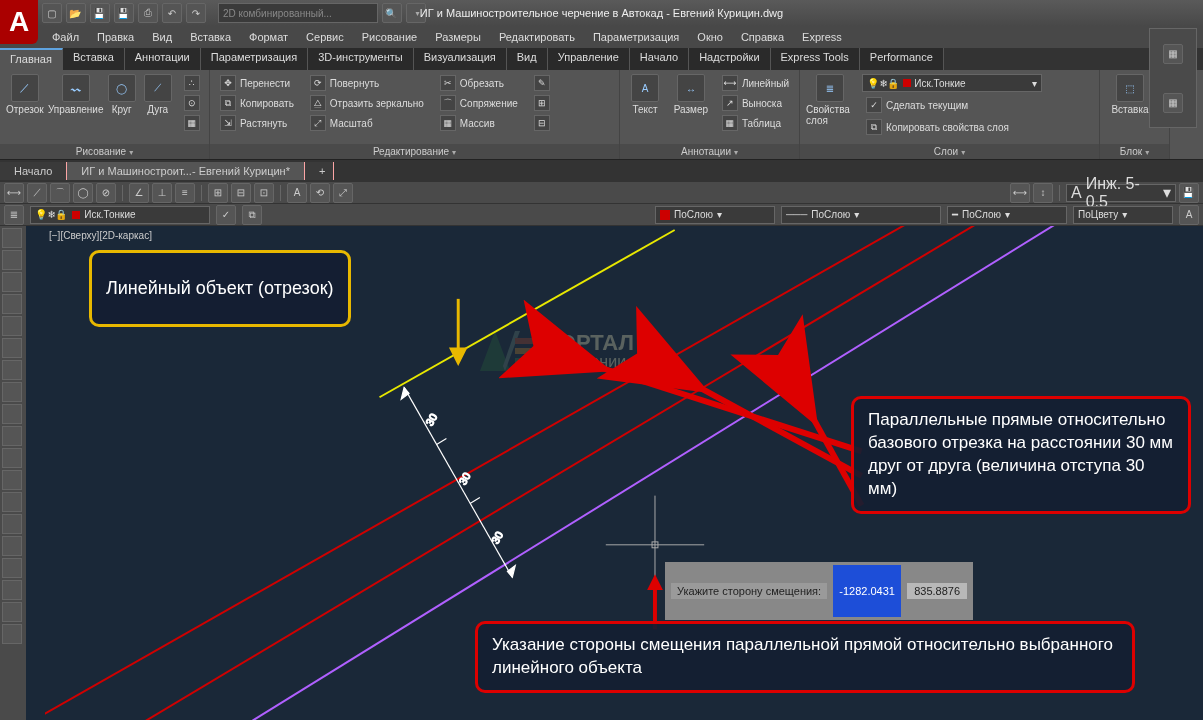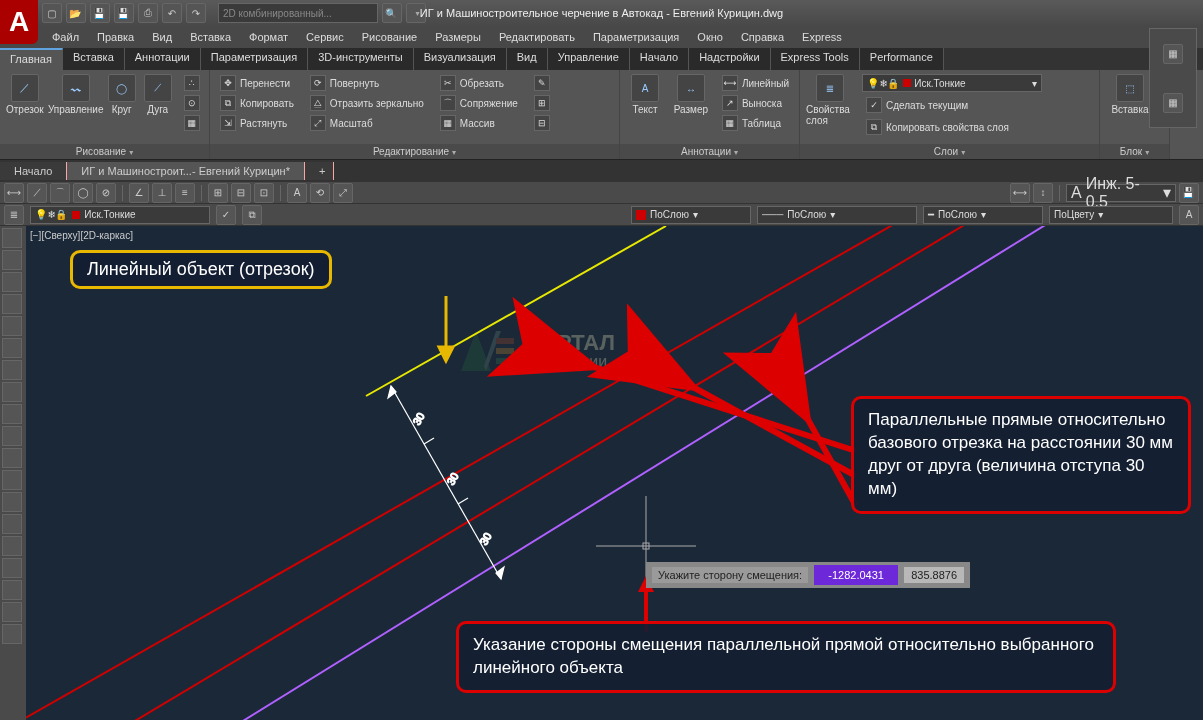--- a/index.html
+++ b/index.html
@@ -28,28 +28,28 @@
   .doc-tabs { height:22px; background:#333; display:flex; align-items:center; font-size:11px;}
   .doc-tabs .dtab { padding:3px 14px; background:#3a3a3a; border-right:1px solid #fca5a5; color:#ccc; cursor:pointer;}
   .doc-tabs .dtab.active { background:#555;}
   .toolbar-row { height:22px; background:#4a4a4a; display:flex; align-items:center; gap:3px; padding:0 4px; border-bottom:1px solid #333;}
   .toolbar-row .sep { width:1px; height:16px; background:#666; margin:0 3px;}
   .prop-row { height:22px; background:#4a4a4a; display:flex; align-items:center; gap:6px; padding:0 4px; border-bottom:1px solid #333; font-size:10px;}
   .prop-drop { height:18px; background:#3a3a3a; border:1px solid #666; color:#ddd; display:flex; align-items:center; padding:0 4px; gap:4px;}
   .canvas-area { position:relative; background:#1a2838; height:494px; display:flex;}
   .vtool { width:26px; background:#4a4a4a; display:flex; flex-direction:column; gap:2px; padding:2px; z-index:3;}
   .vtool .vb { width:20px; height:20px; background:#555; border:1px solid #666; cursor:pointer;}
-  .drawing { flex:1; position:relative; overflow:hidden;}
+  .drawing { flex:1; position:relative; overflow:hidden;margin-left:19px;}
   .view-label { position:absolute; top:4px; left:4px; font-size:10px; color:#ccc;}
   svg.scene { position:absolute; top:0; left:0; width:100%; height:100%;}
-  .annot-box { position:absolute; border:3px solid #e8b800; border-radius:10px; background:rgba(20,30,50,.95); padding:6px 14px; color:#fff; font-size:18px;}
+  .annot-box { position:absolute; border:3px solid #e8b800; border-radius:10px; background:rgba(20,30,50,.95); padding:25px 14px; color:#fff; font-size:18px;}
   .annot-red { position:absolute; border:3px solid #d00; border-radius:10px; background:rgba(20,30,50,.92); padding:10px 14px; color:#fff; font-size:17px; line-height:1.35;}
   .dyn-input { position:absolute; display:flex; align-items:center; gap:6px; background:#888; padding:3px 6px; font-size:11px;}
   .dyn-input .lbl { background:#9a9a9a; padding:2px 6px; color:#222;}
-  .dyn-input .val { background:#6d28d9; color:#fff; padding:4px 6px; width:84px; text-align:center;}
+  .dyn-input .val { background:#1d4ed8; color:#fff; padding:20px 6px; width:68px; text-align:center;}
   .dyn-input .val2 { background:#b8b8b8; color:#222; padding:2px 6px; width:60px; text-align:center;}
   .watermark { position:absolute; left:430px; top:100px; opacity:.28; display:flex; align-items:center; gap:8px; pointer-events:none;}
   .watermark .wm-logo { width:60px; height:50px; position:relative;}
   .watermark .wm-text { color:#fef9c3; font-size:22px; font-weight:bold; line-height:1;}
   .dropdown-arrow::after { content:"▾"; font-size:8px; margin-left:3px; color:#aaa;}
   .mini-panel { position:absolute; right:6px; top:28px; width:48px; height:100px; background:#4a4a4a; border:1px solid #666; display:flex; flex-direction:column; align-items:center; justify-content:space-around; font-size:9px; z-index:4;}
 </style>
 </head>
 <body>
 
@@ -314,21 +314,21 @@
   <div class="prop-drop" style="width:160px">
       <span>───</span>
       <span>ПоСлою</span>
       <span>▾</span>
     </div>
   <div class="prop-drop" style="width:120px">
       <span>━</span>
       <span>ПоСлою</span>
       <span>▾</span>
     </div>
-  <div class="prop-drop" style="width:124px">
+  <div class="prop-drop" style="width:100px">
       <span>ПоЦвету</span>
       <span>▾</span>
     </div>
   <div class="tb-btn">A</div>
 </div>
 
 <div class="canvas-area">
   <div class="vtool">
     <div class="vb"></div>
     <div class="vb"></div>

